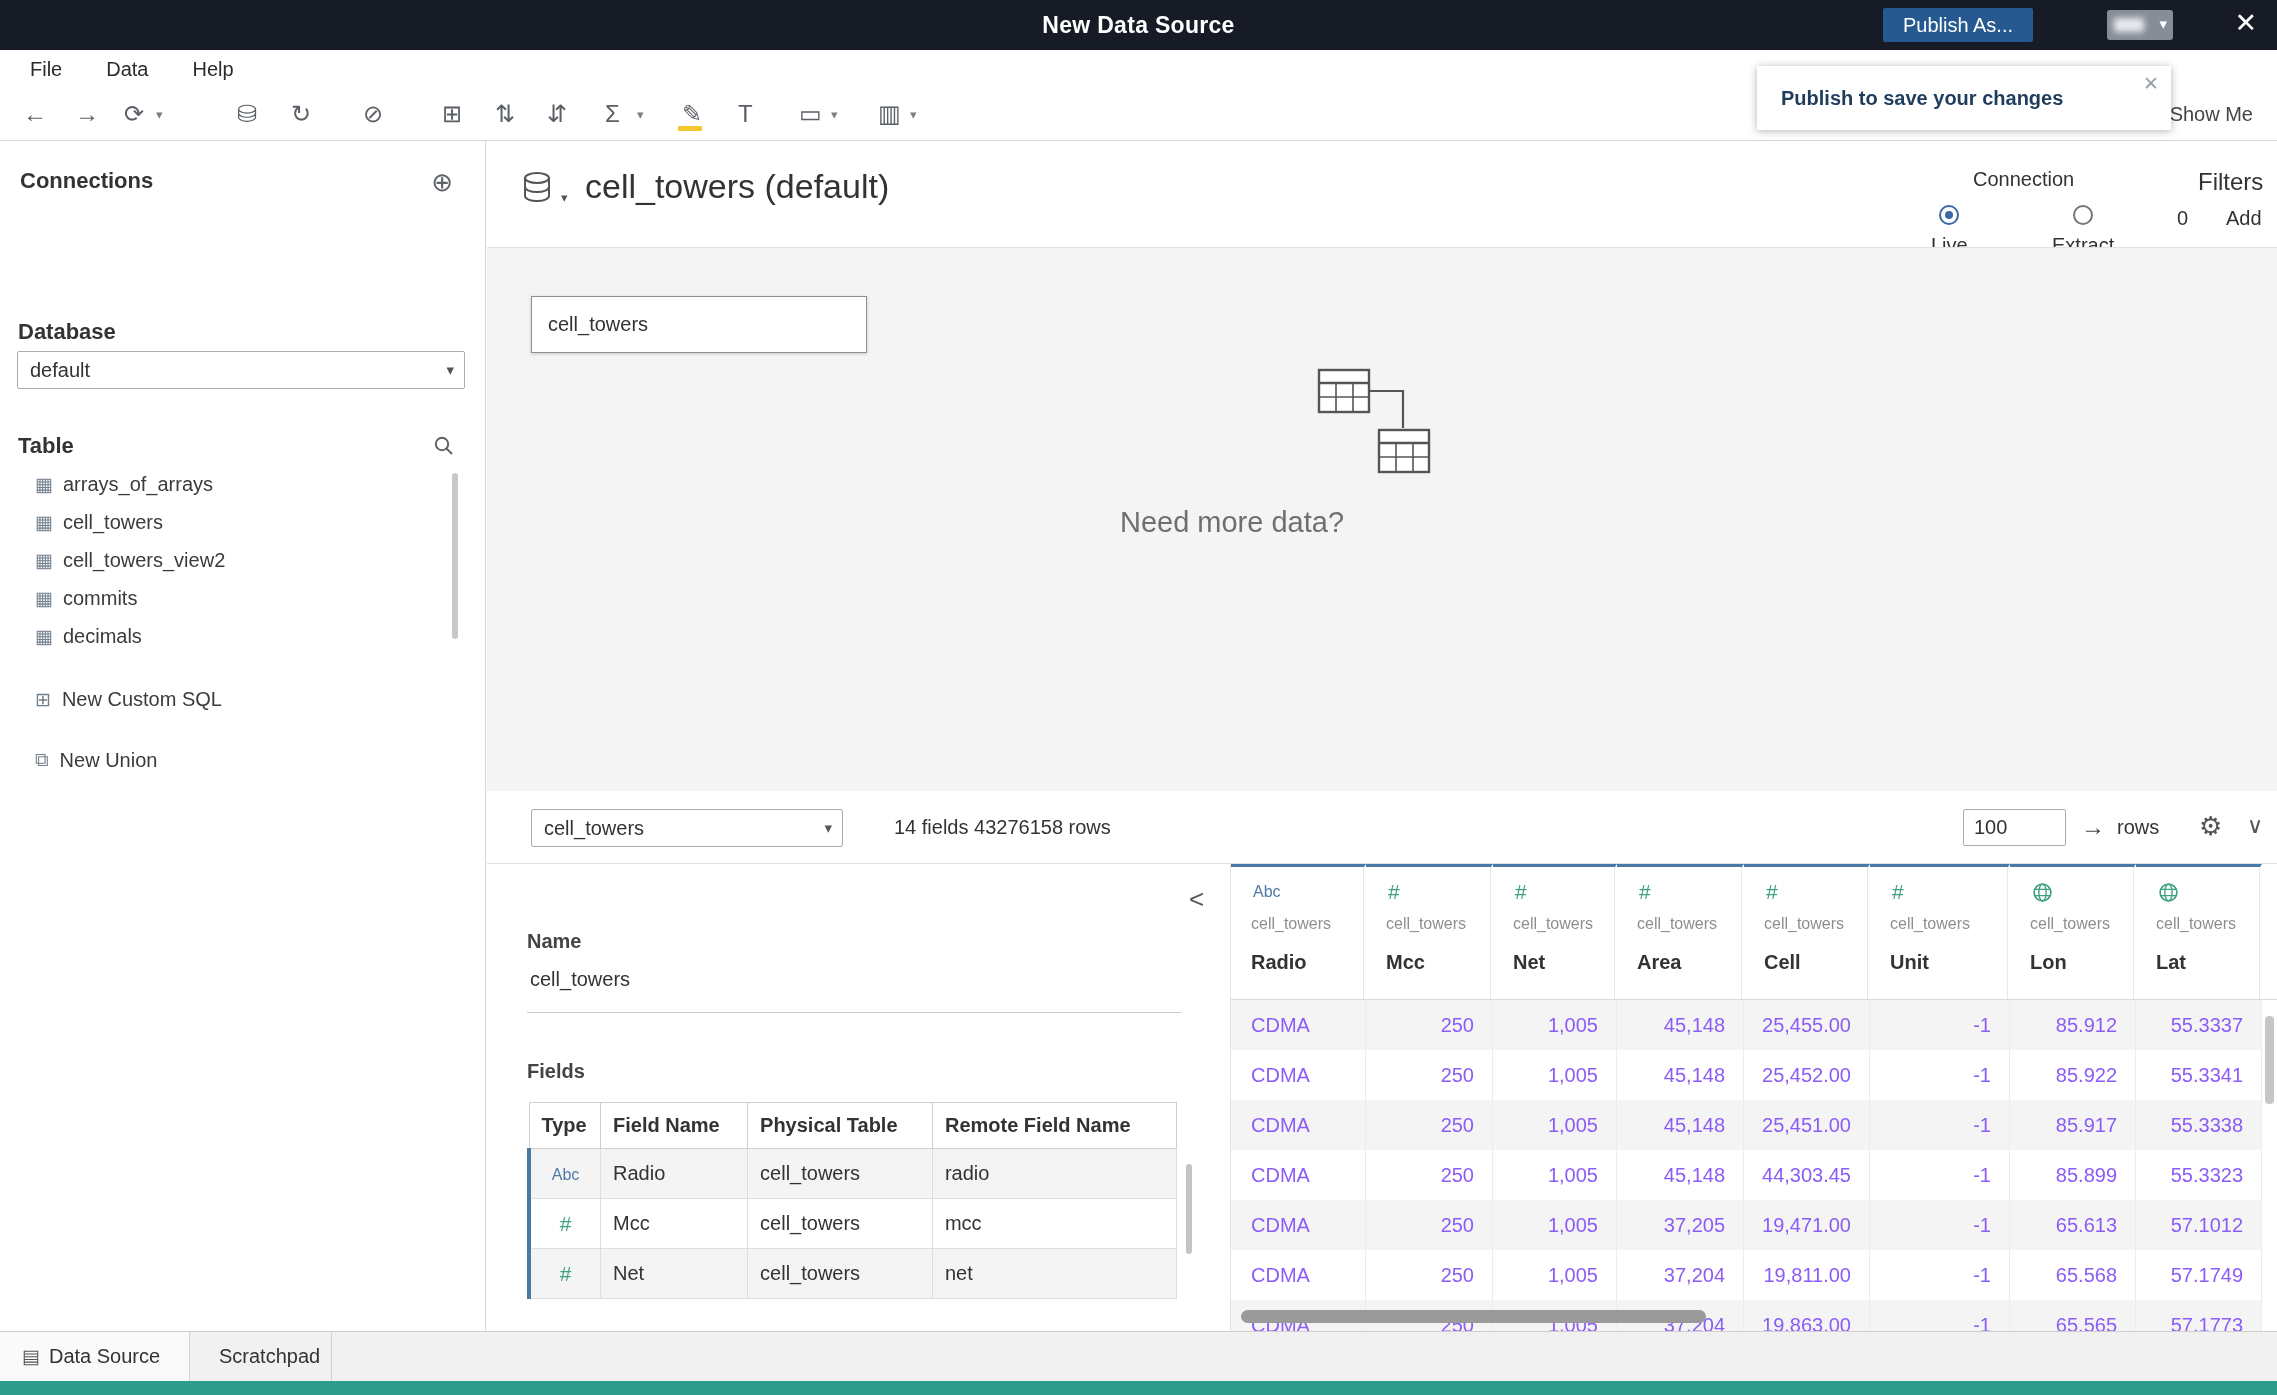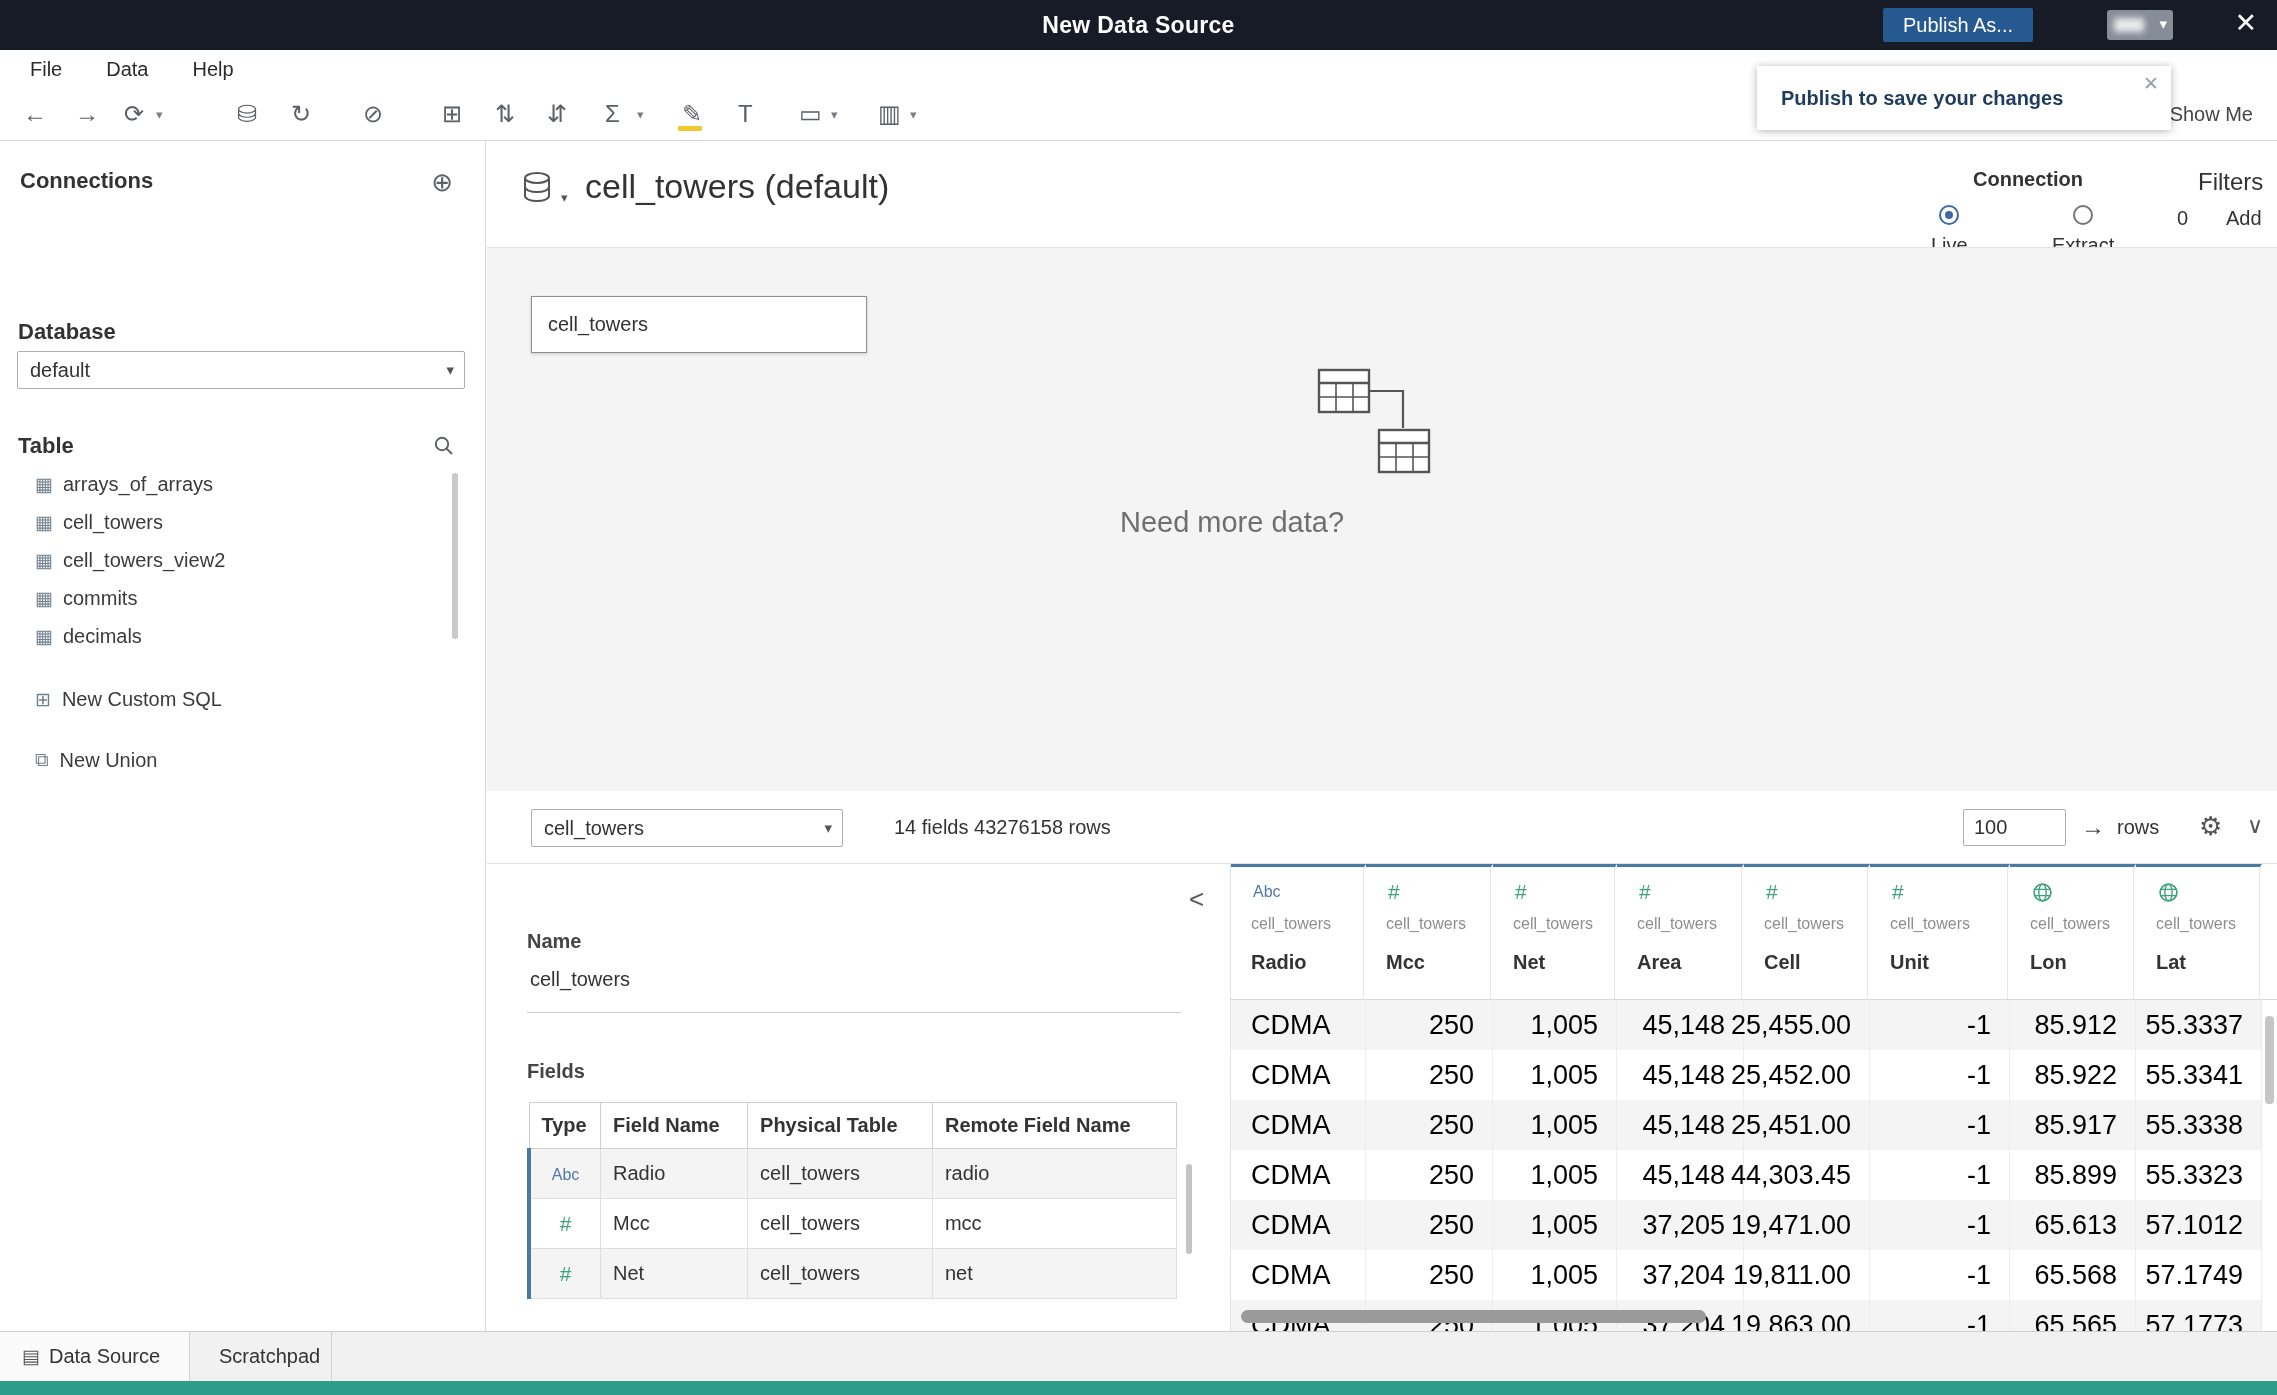--- a/index.html
+++ b/index.html
@@ -51,21 +51,21 @@
   .side-action { position:absolute; left:0; width:486px; height:40px; display:flex; align-items:center; padding-left:35px; font-size:20px; color:#3b3b3b; cursor:pointer; }
   .side-action .aicon { color:#73808f; font-size:19px; margin-right:11px; }
   #custom-sql { top:538px; }
   #new-union { top:599px; }
 
   
   #main { position:absolute; left:487px; top:141px; width:1790px; height:1190px; background:#fff; }
   #ds-icon { position:absolute; left:34px; top:29px; cursor:pointer; }
   #ds-icon .caret { color:#555; font-size:13px; vertical-align:8px; margin-left:4px; }
   #ds-title { position:absolute; left:98px; top:26px; font-size:34px; font-weight:500; color:#333; }
-  #conn-label { position:absolute; left:1486px; top:27px; font-size:20px; color:#333;font-weight:bold; }
+  #conn-label { position:absolute; left:1486px; top:27px; font-size:20px; color:#333; }
   .radio-row { position:absolute; top:64px; display:flex; align-items:center; gap:9px; cursor:pointer;flex-direction:column; }
   #radio-live { left:1444px; }
   #radio-extract { left:1565px; }
   .radio { width:20px; height:20px; border-radius:50%; border:2px solid #757575; position:relative; background:#fff; }
   .radio.sel { border-color:#3c68a5; }
   .radio.sel::after { content:""; position:absolute; left:4px; top:4px; width:8px; height:8px; border-radius:50%; background:#3c68a5; }
   .radio-label { font-size:20px; color:#333; }
   #filters-label { position:absolute; left:1711px; top:27px; font-size:24px; color:#333; }
   #filters-count { position:absolute; left:1690px; top:66px; font-size:20px; color:#333; }
   #filters-add { position:absolute; left:1739px; top:66px; font-size:20px; color:#333; cursor:pointer;text-align:center; }
@@ -105,21 +105,21 @@
 
   
   #grid { position:absolute; left:744px; top:723px; width:1046px; height:467px; background:#fff; overflow:hidden; }
   #grid-header { display:flex; height:136px; border-bottom:1px solid #d9d9d9; }
   .gcol { border-top:3px solid #4a79a5; border-right:2px solid #fff; background:#fff; position:relative; flex:none; box-shadow:inset -1px 0 0 #e7e7e7; }
   .gcol .ic { position:absolute; left:22px; top:14px; height:22px; display:flex; align-items:center; }
   .gcol .src { position:absolute; left:20px; top:48px; font-size:16px; color:#8e8e8e; }
   .gcol .fname { position:absolute; left:20px; top:84px; font-size:20px; font-weight:700; color:#333; }
   .grow { display:flex; height:50px; }
   .grow.shade .gcell { background:#f4f4f4; }
-  .gcell { flex:none; font-size:27px; color:#000000; display:flex; align-items:center; border-right:1px solid #ececec; }
+  .gcell { flex:none; font-size:20px; color:#8b5cf6; display:flex; align-items:center; border-right:1px solid #ececec; }
   .gcell.num { justify-content:flex-end; padding-right:18px; }
   .gcell.str { justify-content:flex-start; padding-left:20px; }
   #grid-hscroll { position:absolute; left:10px; top:446px; width:465px; height:13px; background:#9a9a9a; border-radius:7px; cursor:pointer; }
   #grid-vscroll { position:absolute; right:3px; top:152px; width:9px; height:88px; background:#c6c6c6; border-radius:4px; cursor:pointer; }
 
   
   #statusbar { position:absolute; left:0; top:1331px; width:2277px; height:50px; background:#f1f1f1; border-top:1px solid #cfcfcf; }
   .stab { position:absolute; top:0; height:100%; display:flex; align-items:center; font-size:20px; color:#333; border-right:1px solid #d2d2d2; cursor:pointer; }
   #stab-0 { left:0; width:190px; padding-left:22px; background:#fafafa; }
   #stab-0 .sicon { color:#555; font-size:19px; margin-right:9px; }

